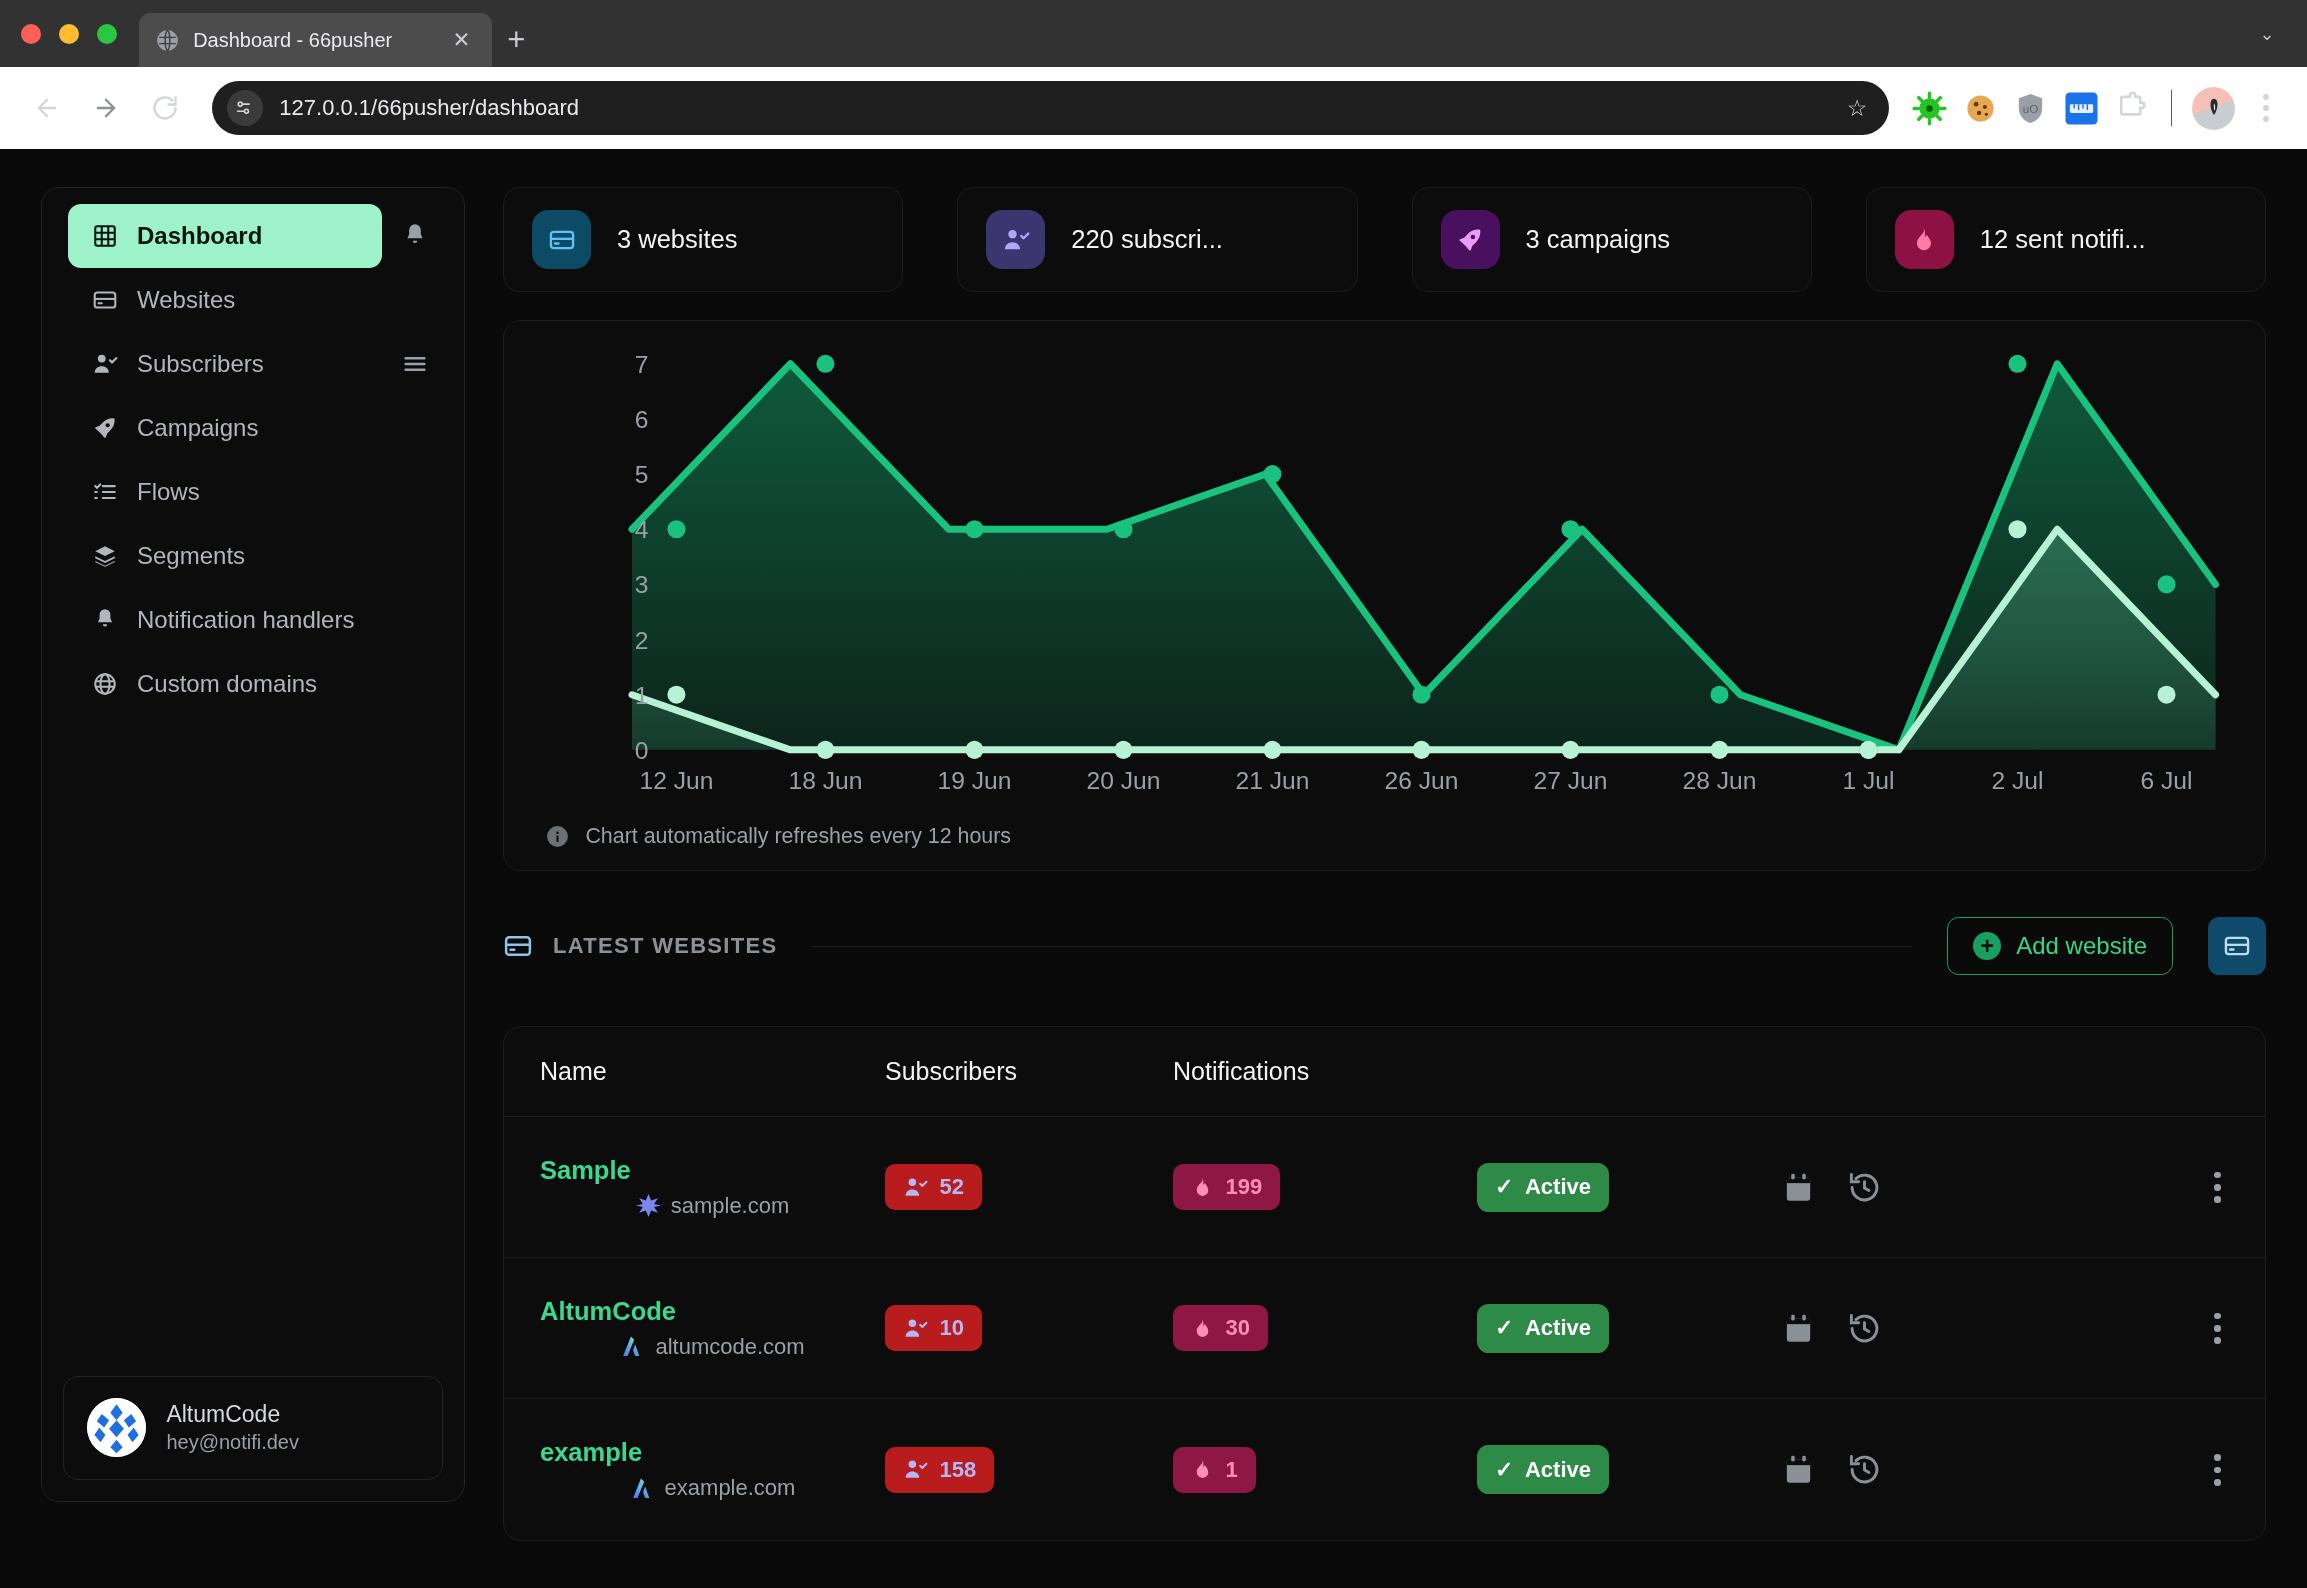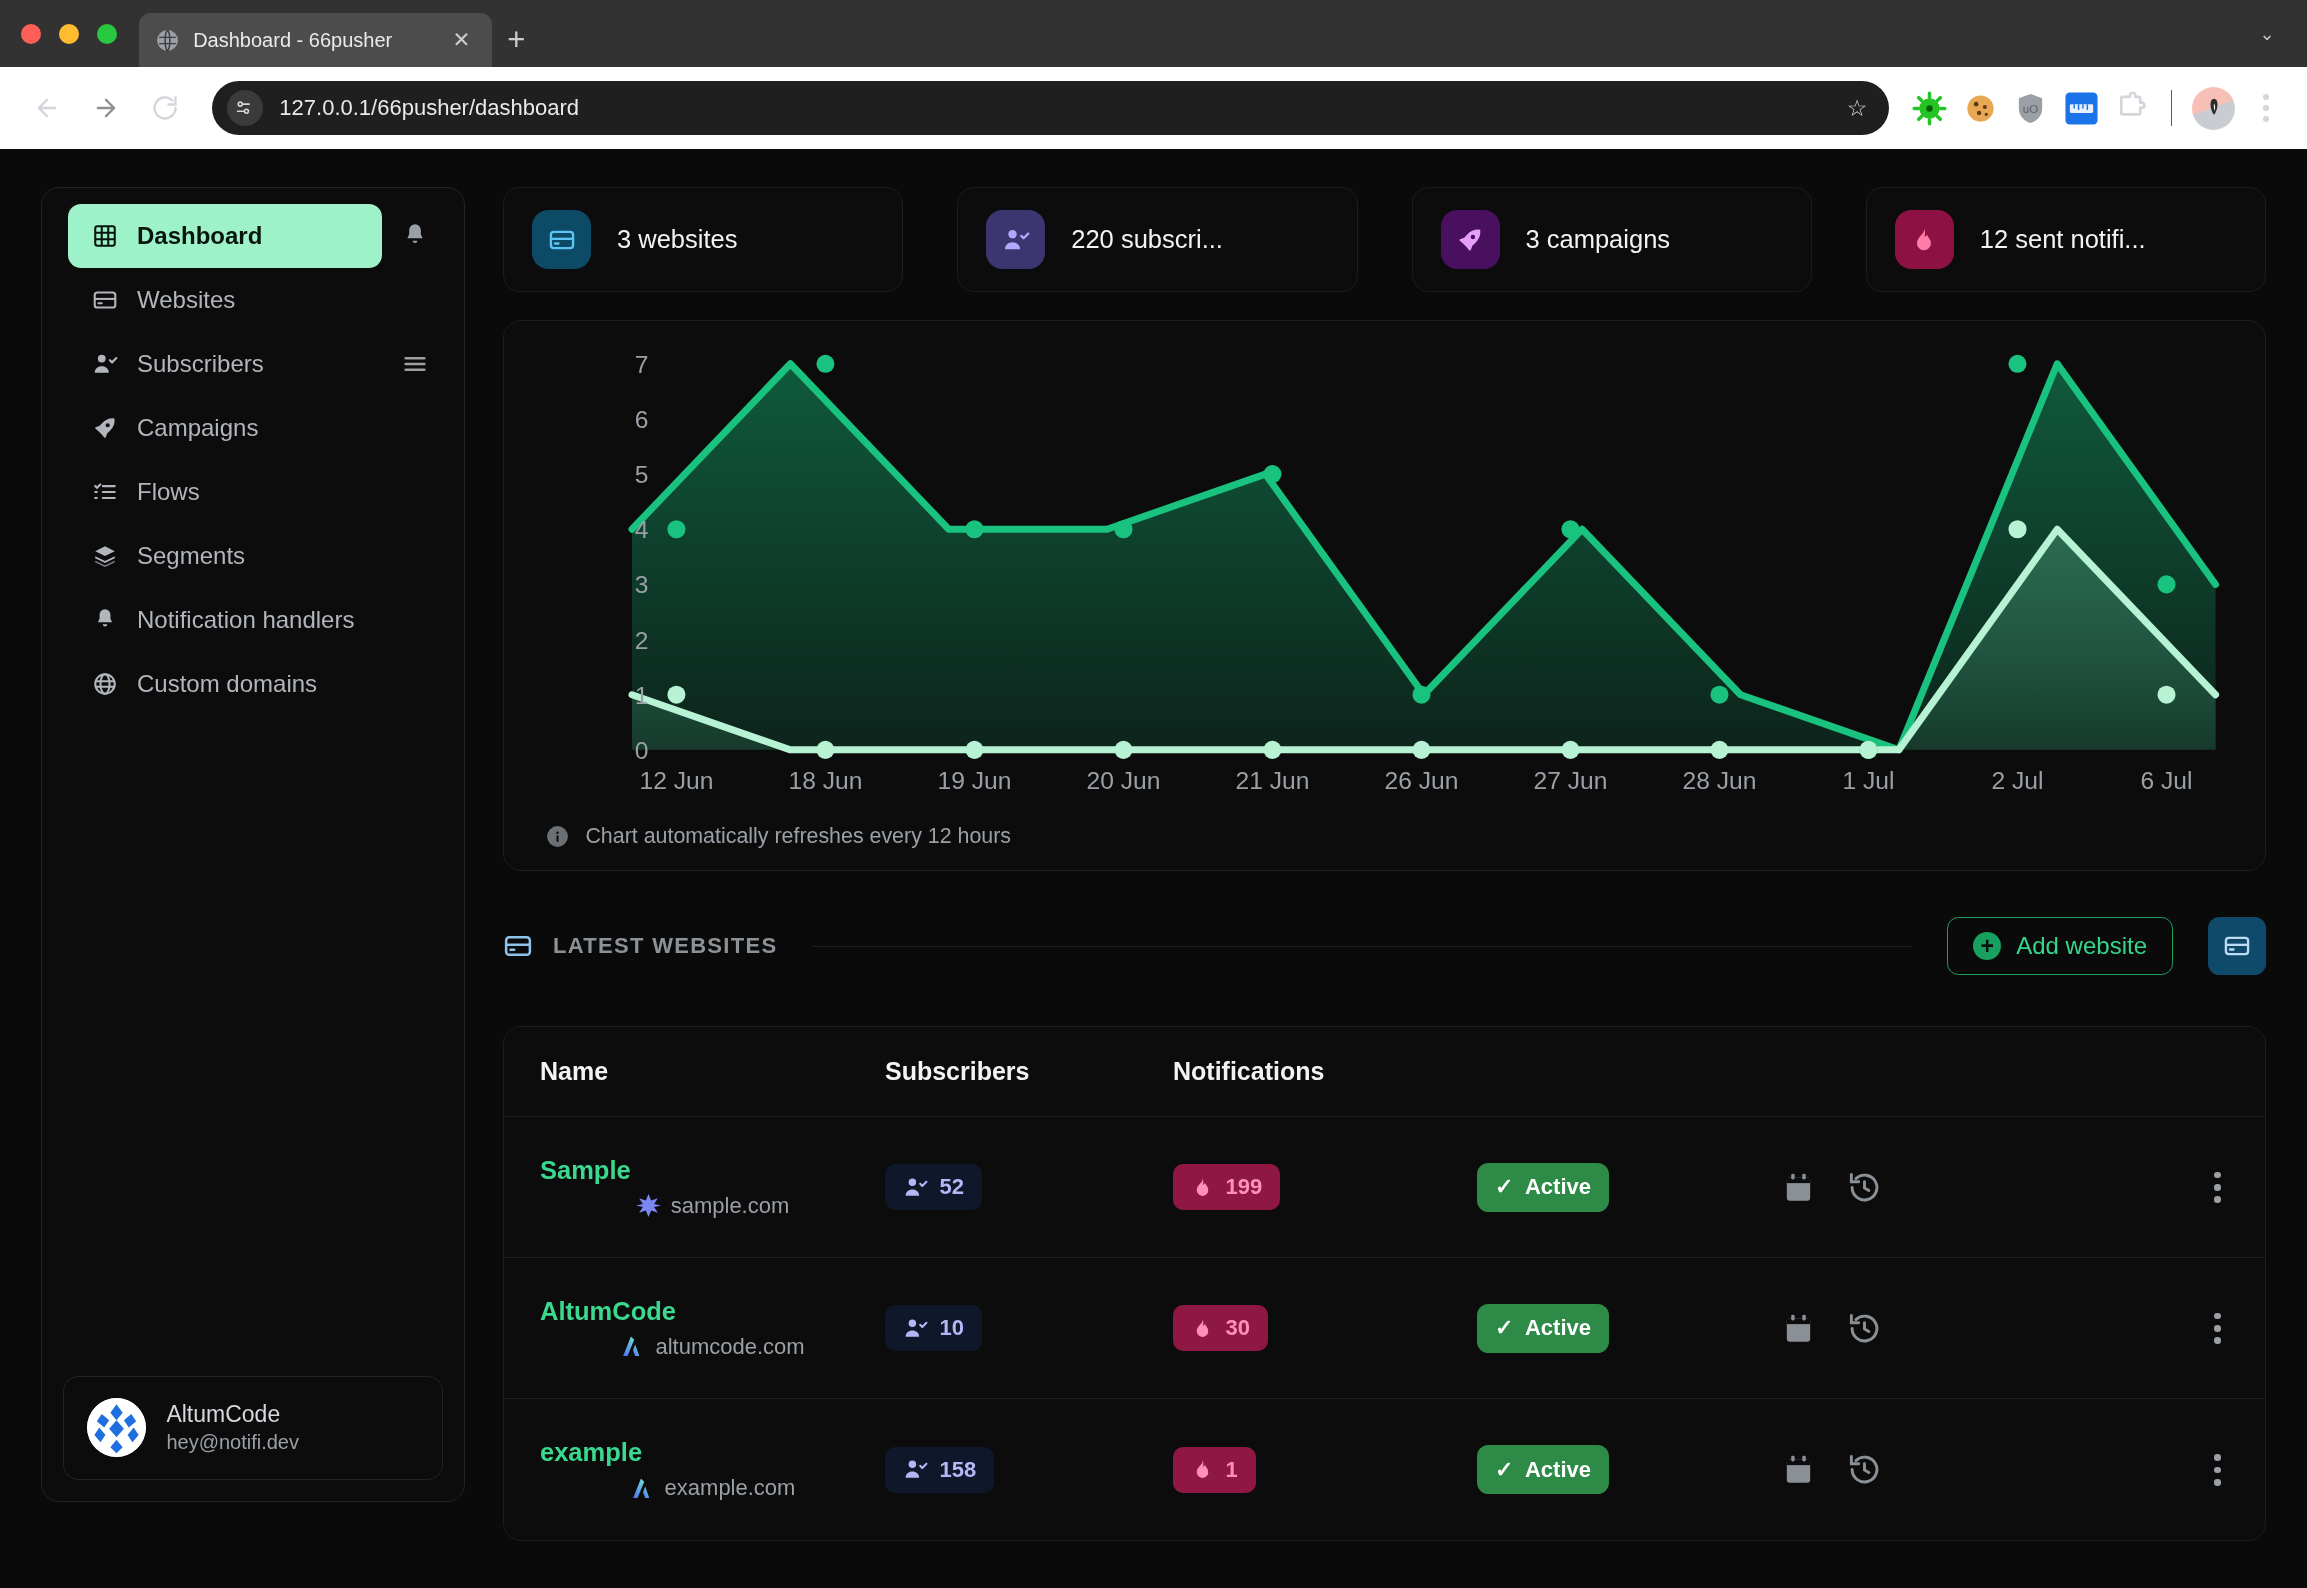--- a/index.html
+++ b/index.html
@@ -126,35 +126,35 @@
   .btn-add .plus { width: 28px; height: 28px; border-radius: 50%; background: #17a05f;
     color: #06130c; display:flex; align-items:center; justify-content:center; font-size:23px;
     font-weight: 700; line-height: 1;}
   .btn-icon-blue { width: 58px; height: 58px; border-radius: 11.5px; background: #0f4a6b;
     display: flex; align-items: center; justify-content: center; margin-left: 15px; }
 
   .table { background: #0c0c0d; border: 0.8px solid #1d1d20; border-radius: 18px;
     margin-top: 23px; overflow: hidden; }
   .tr { display: flex; align-items: center; padding: 0 36px; }
   .thead { height: 90px; border-bottom: 0.8px solid #1d1d20; }
-  .th { color: #f1f3f4; font-size: 25px; font-weight: 700; }
+  .th { color: #f1f3f4; font-size: 25px; font-weight: 400; }
   .trow { height: 141px; border-bottom: 0.8px solid #1d1d20; }
   .trow:last-child { border-bottom: none; }
   .c-name { width: 345px; flex: 0 0 345px; }
   .c-subs { width: 288px; flex: 0 0 288px; }
   .c-notif { width: 304px; flex: 0 0 304px; }
   .c-status { width: 304px; flex: 0 0 304px; }
   .c-actions { width: 164px; flex: 0 0 164px; display: flex; gap: 31px; align-items: center; }
   .c-menu { flex: 1; display: flex; justify-content: flex-end; }
   .site-name { color: #3ad98f; font-size: 25.5px; font-weight: 600; }
   .site-dom { color: #9aa0a6; font-size: 22px; display: flex; align-items: center; gap: 10px; margin-top: 8.2px; justify-content: center; }
   .site-fav { width: 25px; height: 25px; flex: 0 0 25px; }
   .pill { display: inline-flex; align-items: center; gap: 11.5px; height: 46px;
     padding: 0 18px; border-radius: 10px; font-size: 22px; font-weight: 700; }
-  .pill-subs { background: #0f172a; color: #b3b7f5; }
+  .pill-subs { background: #b91c1c; color: #b3b7f5; }
   .pill-notif { background: #8f1743; color: #ff8fb8; }
   .pill-status { background: #2e8b47; color: #ffffff; height: 49px; border-radius: 11.5px; }
   .act-ic { width: 35px; height: 35px; color: #8a9096; }
   .kebab-v { display: flex; flex-direction: column; gap: 5.8px; align-items: center;
     padding: 8.2px; }
   .kebab-v i { width: 6.6px; height: 6.6px; border-radius: 50%; background: #9aa0a6; display:block; }
 </style>
 </head>
 <body>
 

